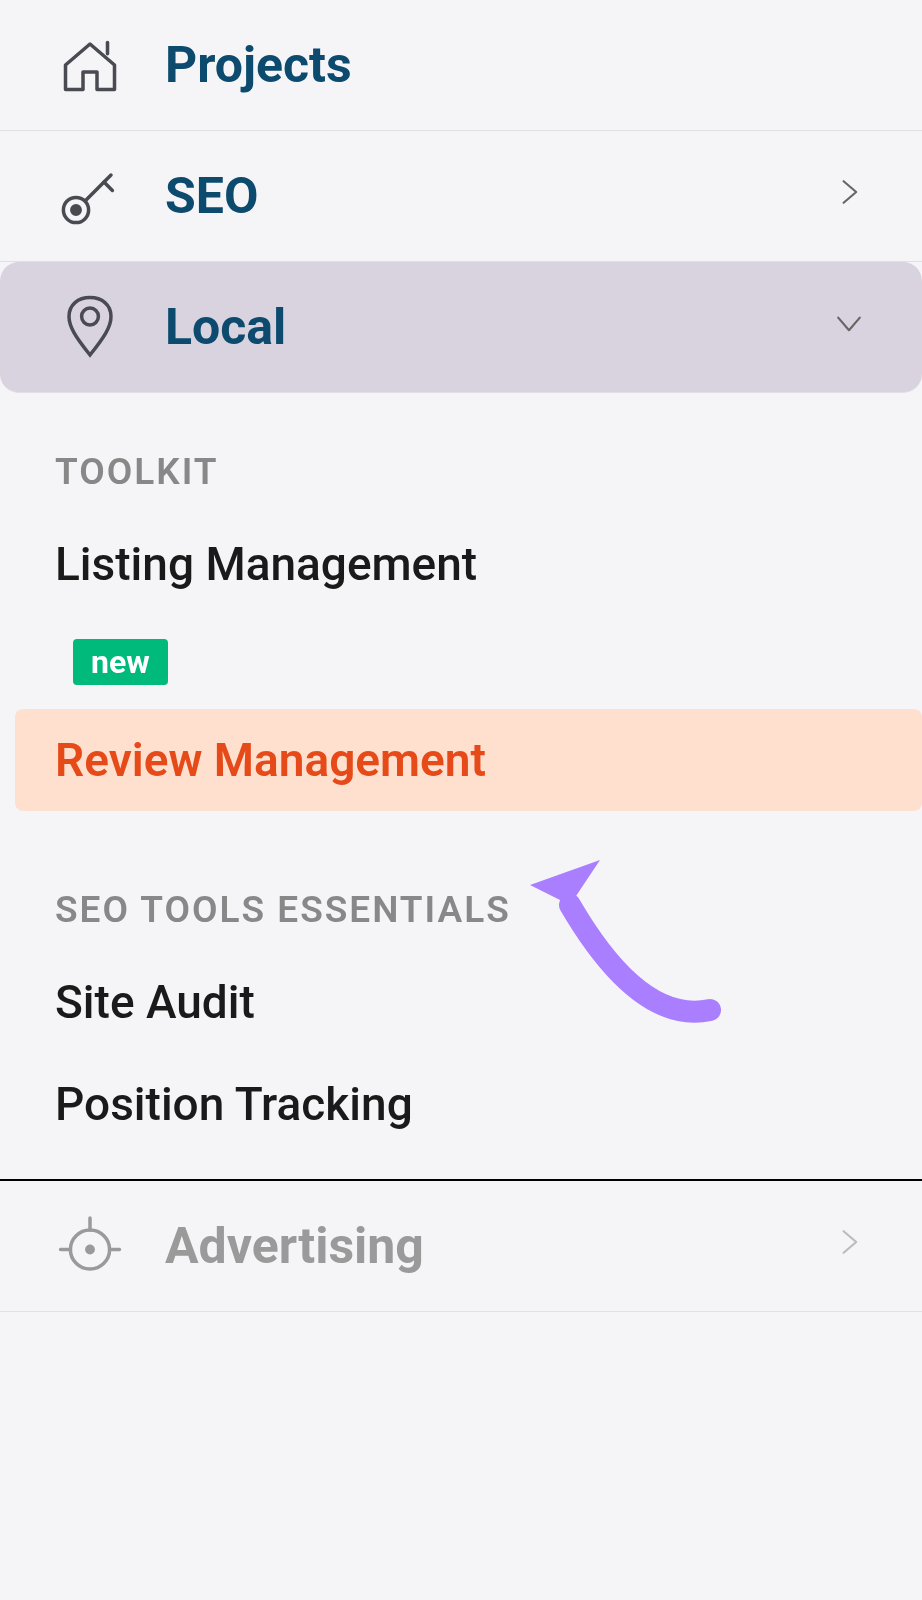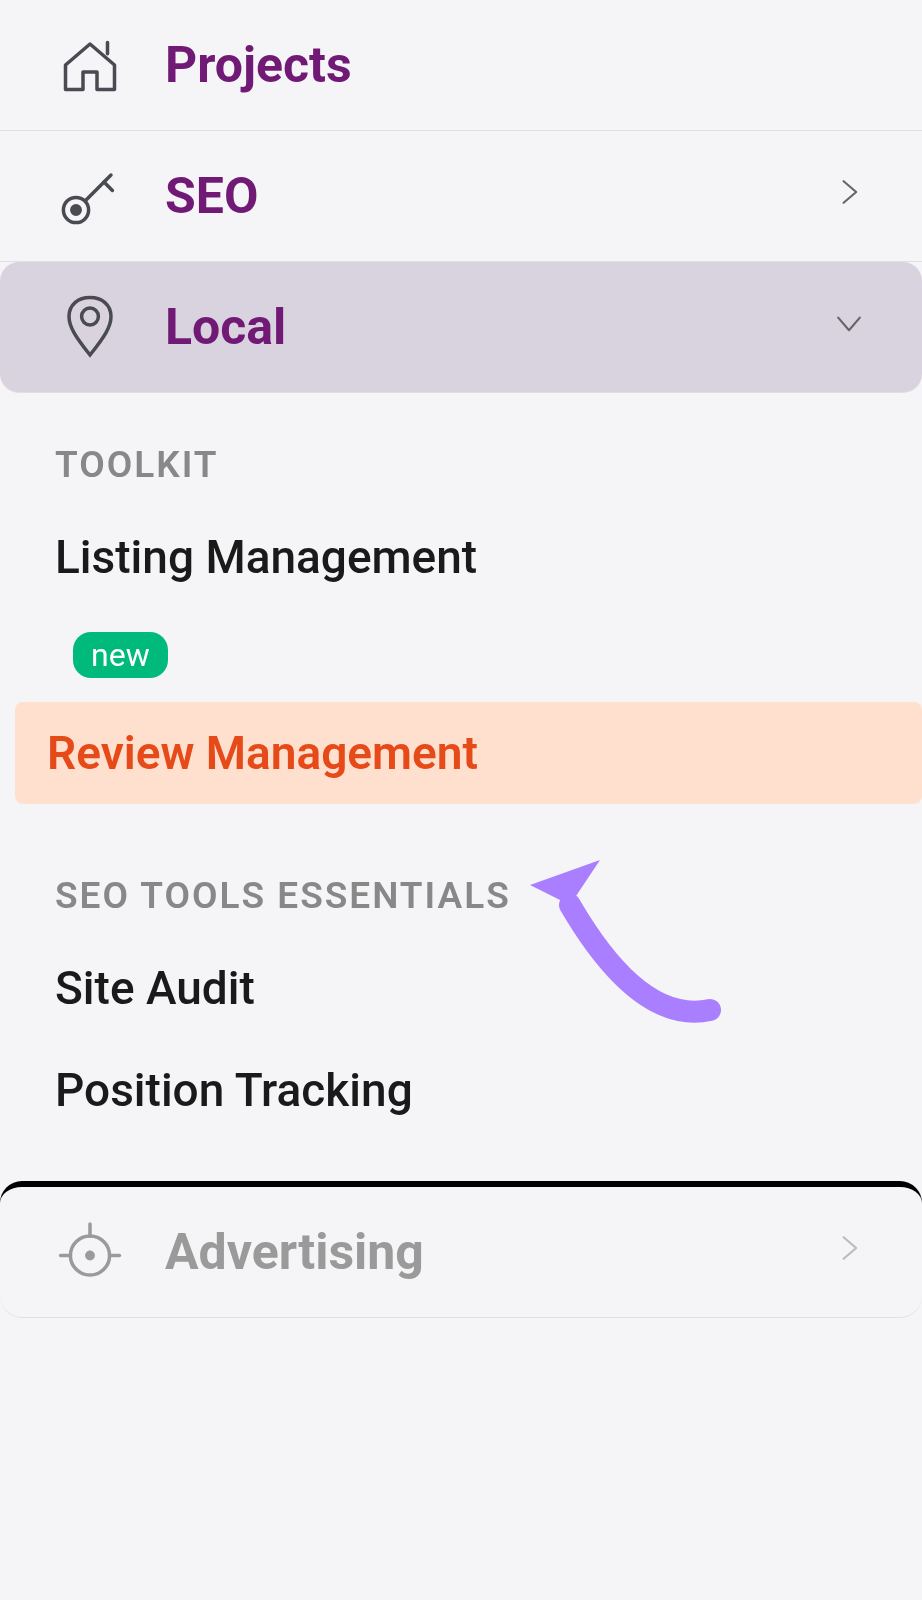--- a/index.html
+++ b/index.html
@@ -31,21 +31,21 @@
     .nav-icon svg {
       width: 70px;
       height: 70px;
       stroke: #4a4a52;
       fill: none;
       stroke-width: 5;
     }
     .nav-label {
       font-size: 50px;
       font-weight: 700;
-      color: #701a75;
+      color: #0c4a6e;
       margin-left: 30px;
     }
     .nav-chevron {
       position: absolute;
       right: 55px;
       font-size: 40px;
       color: #666;
     }
     .nav-chevron svg {
       width: 36px;
@@ -53,48 +53,48 @@
       stroke: #666;
       fill: none;
       stroke-width: 6;
     }
     .section-heading {
       font-size: 37px;
       font-weight: 600;
       letter-spacing: 2px;
       color: #888;
       padding: 50px 55px 0 55px;
-      margin-top: 0;
+      margin-top: 7px;
     }
     .sub-item {
       padding: 24px 55px;
       font-size: 46px;
       font-weight: 500;
       color: #1a1a1a;
       display: flex;
       align-items: center;
     }
     .sub-item.selected {
       background: #ffe0cf;
       color: #e64a19;
       font-weight: 600;
       margin-left: 15px;
-      padding-left: 32px;
+      padding-left: 40px;
       border-radius: 8px;
     }
     .badge-new {
       display: inline-flex;
       align-items: center;
       justify-content: center;
       background: #00ba7c;
       color: #fff;
       font-size: 32px;
-      font-weight: 400;
+      font-weight: 700;
       padding: 4px 18px;
-      border-radius: 18px;
+      border-radius: 4px;
       margin-left: 18px;
     }
     .nav-item.faded .nav-label {
       color: #9a9a9a;
     }
     .nav-item.faded .nav-icon svg {
       stroke: #9a9a9a;
     }
     .nav-item.faded .nav-chevron svg {
       stroke: #bbb;
@@ -175,21 +175,21 @@
 <div class="section-heading">SEO TOOLS ESSENTIALS</div>
 <div class="sub-items-container">
   <div class="sub-item">
     <span>Site Audit</span>
   </div>
   <div class="sub-item">
     <span>Position Tracking</span>
   </div>
 </div>
 
-<div class="nav-item faded" style="border-top:6px solid #000000;margin-top:20px;border-radius:22px;">
+<div class="nav-item faded" style="border-top:2px solid #000000;margin-top:4px;">
   <span class="nav-icon">
     <svg viewBox="0 0 100 100">
       <circle cx="50" cy="55" r="28"></circle>
       <circle cx="50" cy="55" r="7" fill="#9a9a9a" stroke="none"></circle>
       <line x1="50" y1="27" x2="50" y2="10" stroke-linecap="round"></line>
       <line x1="22" y1="55" x2="8" y2="55" stroke-linecap="round"></line>
       <line x1="78" y1="55" x2="92" y2="55" stroke-linecap="round"></line>
     </svg>
   </span>
   <span class="nav-label">Advertising</span>

